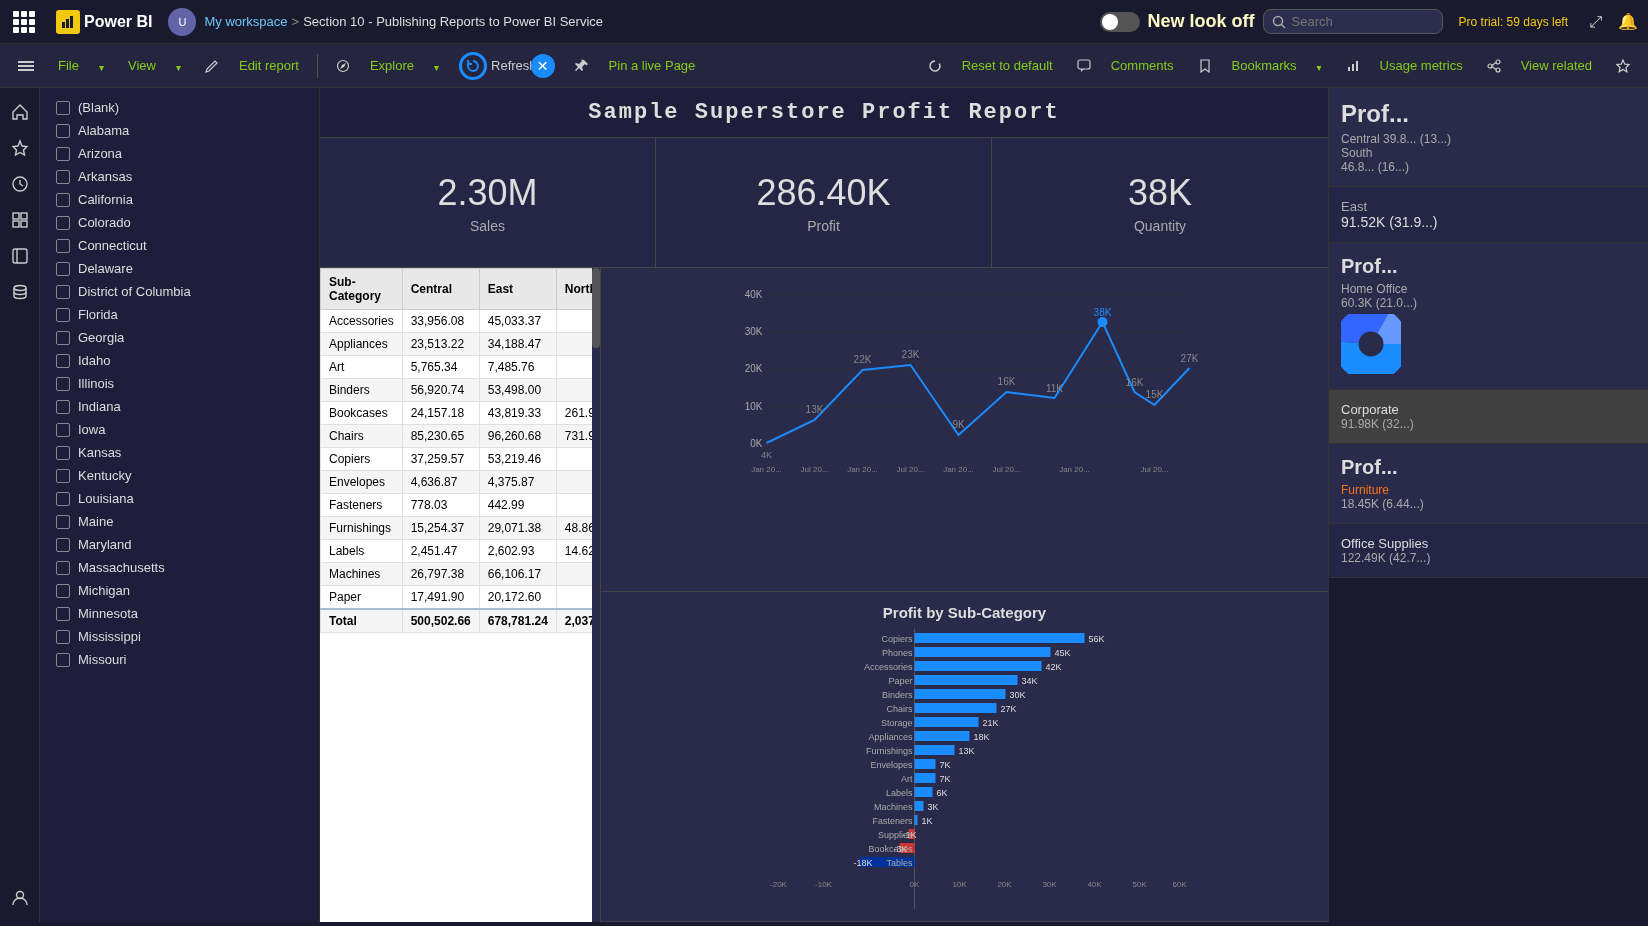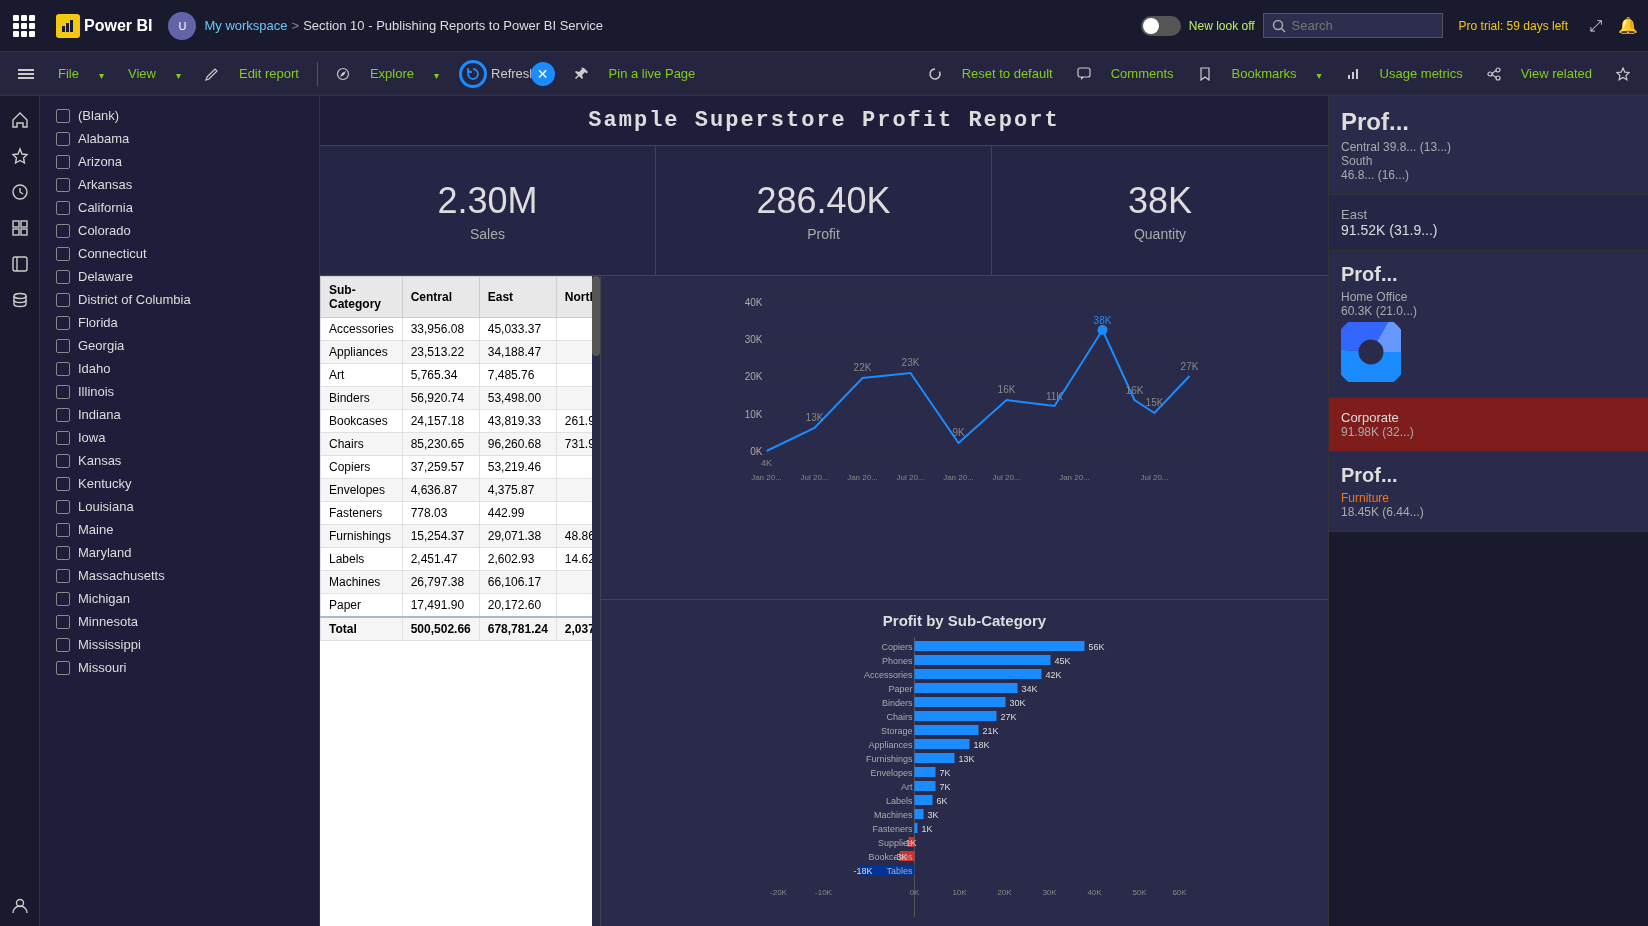--- a/index.html
+++ b/index.html
@@ -1,31 +1,31 @@
 <!DOCTYPE html>
 <html><head>
   <meta charset="utf-8">
   <style>
     * { box-sizing: border-box; margin: 0; padding: 0; }
     body { font-family: 'Segoe UI', Arial, sans-serif; background: #1a1a2e; color: #fff; width: 1648px; height: 926px; overflow: hidden; font-size: 13px; }
     
     
-    .topbar { display: flex; align-items: center; background: #1a1a2e; height: 52px; padding: 0 8px; gap: 8px; border-bottom: 1px solid #333; }
+    .topbar { display: flex; align-items: center; background: #1a1a2e; height: 44px; padding: 0 8px; gap: 8px; border-bottom: 1px solid #333; }
     .app-grid { width: 32px; height: 32px; display: flex; align-items: center; justify-content: center; cursor: pointer; }
     .app-grid-dots { display: grid; grid-template-columns: repeat(3,6px); gap: 2px; }
     .app-grid-dot { width: 6px; height: 6px; background: #fff; border-radius: 1px; }
     .powerbi-logo { display: flex; align-items: center; gap: 4px; font-weight: 700; font-size: 16px; color: #fff; padding: 0 8px; }
     .powerbi-icon { width: 24px; height: 24px; background: #f2c811; border-radius: 3px; display: flex; align-items: center; justify-content: center; }
     .user-avatar { width: 28px; height: 28px; border-radius: 50%; background: #6264a7; display: flex; align-items: center; justify-content: center; font-size: 11px; }
     .breadcrumb { display: flex; align-items: center; gap: 4px; color: #ccc; font-size: 13px; flex: 1; }
     .breadcrumb span { color: #ccc; }
     .toggle-container { display: flex; align-items: center; gap: 8px; }
     .toggle { width: 40px; height: 20px; background: #555; border-radius: 10px; position: relative; cursor: pointer; }
     .toggle-thumb { width: 16px; height: 16px; background: #fff; border-radius: 50%; position: absolute; top: 2px; left: 2px; }
-    .search-box { display: flex; align-items: center; background: #2d2d4e; border: 1px solid #555; border-radius: 0; padding: 4px 8px; gap: 6px; width: 180px; }
+    .search-box { display: flex; align-items: center; background: #2d2d4e; border: 1px solid #555; border-radius: 8px; padding: 4px 8px; gap: 6px; width: 180px; }
     .search-box input { background: transparent; border: none; outline: none; color: #fff; font-size: 13px; width: 120px; }
     .pro-trial { color: #f2c811; font-size: 12px; padding: 0 8px; }
     .topbar-icons { display: flex; gap: 8px; }
     .topbar-icon { width: 24px; height: 24px; display: flex; align-items: center; justify-content: center; cursor: pointer; color: #ccc; font-size: 16px; }
     
     
     .menubar { display: flex; align-items: center; background: #252540; height: 44px; padding: 0 8px; gap: 4px; border-bottom: 1px solid #333; }
     .menu-item { display: flex; align-items: flex-end; gap: 20px; padding: 6px 10px; cursor: pointer; color: #84cc16; font-size: 13px; border-radius: 4px; }
     .menu-separator { width: 1px; height: 24px; background: #555; margin: 0 4px; }
     .refresh-circle { width: 28px; height: 28px; border: 3px solid #1a8cff; border-radius: 50%; display: flex; align-items: center; justify-content: center; position: relative; }
@@ -127,21 +127,21 @@
   </div>
   <div class="breadcrumb">
     <span style="color:#6bc5f8;cursor:pointer;">My workspace</span>
     <span style="color:#888;">&gt;</span>
     <span style="color:#ddd;">Section 10 - Publishing Reports to Power BI Service</span>
   </div>
   <div class="toggle-container">
     <div class="toggle">
       <div class="toggle-thumb"></div>
     </div>
-    <span style="color:#bef264;font-size:12px;">New look off</span>
+    <span style="color:#fef9c3;font-size:18px;font-weight:bold;">New look off</span>
   </div>
   <div class="search-box">
     <svg width="14" height="14" viewBox="0 0 14 14">
         <circle cx="6" cy="6" r="4.5" stroke="#aaa" stroke-width="1.5" fill="none"></circle>
         <line x1="9.5" y1="9.5" x2="13" y2="13" stroke="#aaa" stroke-width="1.5"></line>
       </svg>
     <input type="text" placeholder="Search" style="">
   </div>
   <span class="pro-trial">Pro trial: 59 days left</span>
   <div class="topbar-icons">
@@ -670,23 +670,27 @@
       <div class="right-section-title" style="font-size:20px;">Prof...</div>
       <div style="color:#aaa;font-size:12px;">Home Office</div>
       <div style="color:#aaa;font-size:12px;">60.3K (21.0...)</div>
       
       <svg width="60" height="60" viewBox="0 0 60 60" style="margin-top:4px;">
         <circle cx="30" cy="30" r="25" fill="none" stroke="#1a8cff" stroke-width="25" stroke-dasharray="80 78.5" stroke-dashoffset="0"></circle>
         <circle cx="30" cy="30" r="25" fill="none" stroke="#3366ff" stroke-width="25" stroke-dasharray="50 108.5" stroke-dashoffset="-80"></circle>
         <circle cx="30" cy="30" r="25" fill="none" stroke="#6699ff" stroke-width="25" stroke-dasharray="28.5 130" stroke-dashoffset="-130"></circle>
       </svg>
     </div>
-    <div class="right-section" style="background:#7f1d1d;">
+    <div class="right-section" style="background:#404040;">
       <div style="color:#ddd;font-size:13px;">Corporate</div>
       <div style="color:#aaa;font-size:12px;">91.98K (32...)</div>
     </div>
     <div class="right-section" style="background:#2a2a4a;">
       <div class="right-section-title" style="font-size:20px;">Prof...</div>
       <div style="color:#f97316;font-size:12px;">Furniture</div>
       <div style="color:#aaa;font-size:12px;">18.45K (6.44...)</div>
     </div>
+    <div class="right-section" style="background:#252545;">
+      <div style="color:#ddd;font-size:13px;">Office Supplies</div>
+      <div style="color:#aaa;font-size:12px;">122.49K (42.7...)</div>
+    </div>
   </div>
 </div>
 
 </body></html>

